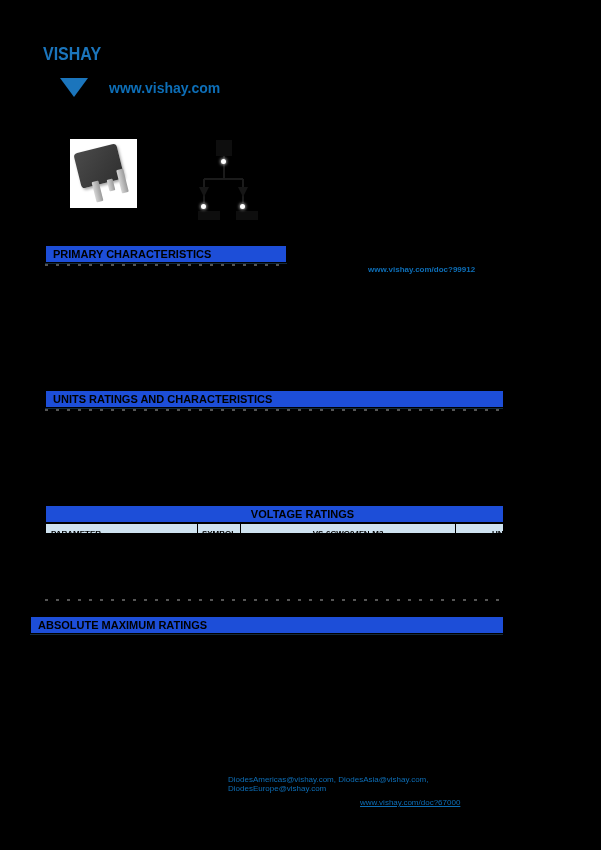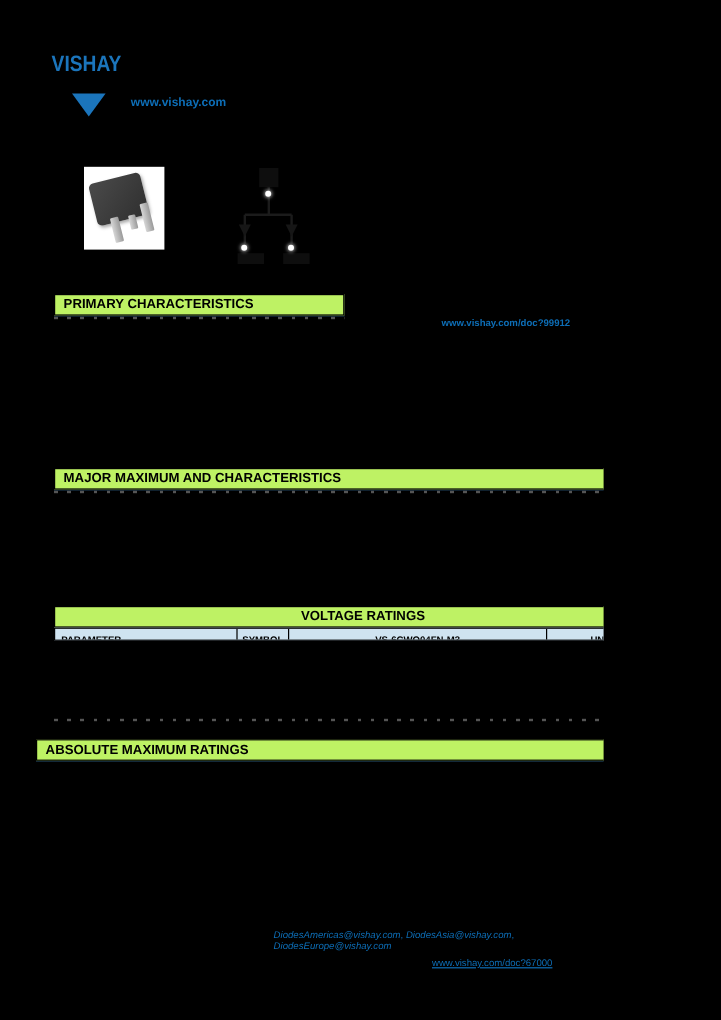--- a/index.html
+++ b/index.html
@@ -6,21 +6,21 @@
   #page{position:relative;width:503px;height:850px;background:#000;overflow:hidden;
         font-family:"Liberation Sans", sans-serif;}
 
   
   .wordmark{position:absolute;left:43px;top:46px;width:70px;height:22px;
             color:#1b75bc;font-weight:bold;font-size:16px;letter-spacing:0px;
             font-stretch:condensed;transform:scaleY(1.15);}
   .vtriangle{position:absolute;left:60px;top:78px;width:0;height:0;
              border-left:14px solid transparent;border-right:14px solid transparent;
              border-top:19px solid #1b75bc;}
-  .site-link{position:absolute;left:109px;top:80px;font-size:10px;color:#0d6eb7;
+  .site-link{position:absolute;left:109px;top:80px;font-size:14px;color:#0d6eb7;
              text-decoration:none;font-weight:bold;}
 
   
   .photo{position:absolute;left:70px;top:139px;width:67px;height:69px;background:#fff;}
   .pkg-body{position:absolute;left:7px;top:9px;width:44px;height:36px;
             background:linear-gradient(135deg,#4a4a4a,#2f2f2f);border-radius:4px;
             transform:rotate(-14deg);box-shadow:1px 2px 3px rgba(0,0,0,.35);}
   .pkg-lead{position:absolute;background:linear-gradient(90deg,#d6d6d6,#9a9a9a);
             border-radius:1px;transform:rotate(-14deg);}
   .lead-a{left:24px;top:42px;width:7px;height:21px;}
@@ -36,21 +36,21 @@
   .dot-a1{left:11px;top:69px;}
   .dot-a2{left:50px;top:69px;}
 
   
   .rohs{position:absolute;left:524px;top:182px;width:37px;height:22px;background:#1a67af;
         border-radius:2px;color:#fff;text-align:right;line-height:1;}
   .rohs .l1{display:block;font-size:9px;font-weight:bold;margin-top:3px;}
   .rohs .l2{display:block;font-size:5px;margin-top:1px;letter-spacing:-0.2px;}
 
   
-  .bar{position:absolute;height:18px;background:#bef264;border:1px solid #000;
+  .bar{position:absolute;height:18px;background:#1d4ed8;border:1px solid #000;
        box-sizing:border-box;color:#000;font-weight:bold;font-size:11px;
        line-height:16px;padding-left:7px;box-shadow:0 1px 0 #13293a;}
   .bar-primary{left:45px;top:245px;width:242px;}
   .bar-major{left:45px;top:390px;width:508px;}
   .bar-voltage{left:45px;top:505px;width:508px;text-align:center;}
   .bar-absmax{left:30px;top:580px;width:508px;margin-top:36px;}
 
   .dashes{position:absolute;height:2px;opacity:.55;
           background:repeating-linear-gradient(90deg,#9a9a9a 0 3px,transparent 3px 11px);}
   .dash-primary{left:45px;top:264px;width:242px;}
@@ -67,21 +67,21 @@
   .vr-c0{width:152px;text-align:left;padding-left:5px;}
   .vr-c1{width:43px;}
   .vr-c2{width:215px;}
   .vr-c3{width:96px;border-right:none;}
 
   
   a{cursor:pointer;}
   .doc-link{position:absolute;left:368px;top:265px;font-size:8px;color:#0d6eb7;
             font-weight:bold;}
   .footer-emails{position:absolute;left:228px;top:775px;font-size:8px;color:#0d6eb7;}
-  .footer-emails a{color:#0d6eb7;text-decoration:none;font-style:italic;}
+  .footer-emails a{color:#0d6eb7;text-decoration:none;}
   .footer-disclaimer{position:absolute;left:360px;top:798px;font-size:8px;
                      color:#0d6eb7;text-decoration:underline;}
 </style>
 </head>
 <body>
 
 <div id="page">
 
   <div class="wordmark">VISHAY</div>
   <div class="vtriangle"></div>
@@ -111,21 +111,21 @@
   <div class="rohs">
     <span class="l1">RoHS</span>
     <span class="l2">COMPLIANT</span>
   </div>
 
   <div class="bar bar-primary">PRIMARY CHARACTERISTICS</div>
   <div class="dashes dash-primary"></div>
 
   <a class="doc-link">www.vishay.com/doc?99912</a>
 
-  <div class="bar bar-major">MAJOR MAXIMUM AND CHARACTERISTICS</div>
+  <div class="bar bar-major">UNITS RATINGS AND CHARACTERISTICS</div>
   <div class="dashes dash-major"></div>
 
   <div class="bar bar-voltage">VOLTAGE RATINGS</div>
   <div class="vr-row">
     <div class="vr-cell vr-c0">PARAMETER</div>
     <div class="vr-cell vr-c1">SYMBOL</div>
     <div class="vr-cell vr-c2">VS-6CWQ04FN-M3</div>
     <div class="vr-cell vr-c3">UNITS</div>
   </div>
 

